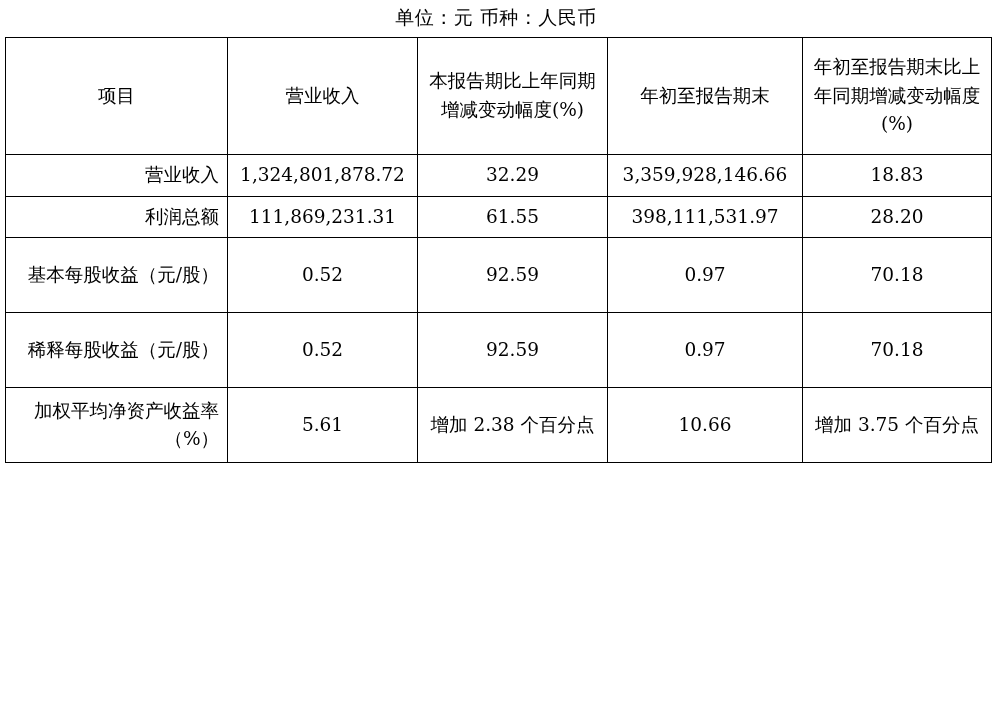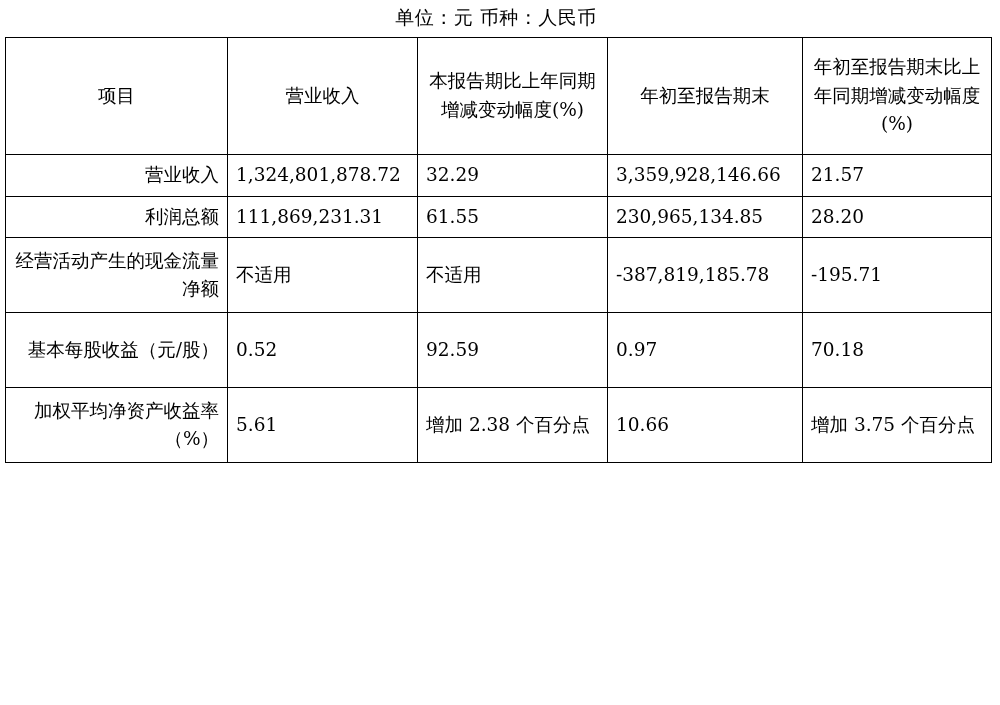--- a/index.html
+++ b/index.html
@@ -47,21 +47,21 @@
   .c-3 { width: 190px; text-align: center; }
   .c-4 { width: 195px; text-align: center; }
   .c-5 { width: 189px; text-align: center; }
   .hdr td {
     text-align: center;
     height: 104px;
   }
   .hdr .c-item { }
   .row-tall td { height: 62px; }
   .row-xtall td { height: 92px; }
-  .ctr { text-align: left; }
+  .ctr { text-align: center; }
   .lft { text-align: right; }
 </style>
 </head>
 <body>
 
 <div class="page">
 
   <div class="unit-line">单位：元    币种：人民币</div>
 
   <table class="fin">
@@ -79,49 +79,49 @@
         <td class="c-3">本报告期比上年同期增减变动幅度(%)</td>
         <td class="c-4">年初至报告期末</td>
         <td class="c-5">年初至报告期末比上年同期增减变动幅度(%)</td>
       </tr>
 
       <tr>
         <td class="lft">营业收入</td>
         <td class="ctr">1,324,801,878.72</td>
         <td class="ctr">32.29</td>
         <td class="ctr">3,359,928,146.66</td>
-        <td class="ctr">21.57</td>
+        <td class="ctr">18.83</td>
       </tr>
 
       <tr>
         <td class="lft">利润总额</td>
         <td class="ctr">111,869,231.31</td>
         <td class="ctr">61.55</td>
-        <td class="ctr">230,965,134.85</td>
+        <td class="ctr">398,111,531.97</td>
         <td class="ctr">28.20</td>
       </tr>
 
 
 
-      <tr class="row-tall">
-        <td class="lft">经营活动产生的现金流量净额</td>
-        <td class="ctr">不适用</td>
-        <td class="ctr">不适用</td>
-        <td class="ctr">-387,819,185.78</td>
-        <td class="ctr">-195.71</td>
-      </tr>
 
       <tr class="row-tall">
         <td class="lft">基本每股收益（元/股）</td>
         <td class="ctr">0.52</td>
         <td class="ctr">92.59</td>
         <td class="ctr">0.97</td>
         <td class="ctr">70.18</td>
       </tr>
 
+      <tr class="row-tall">
+        <td class="lft">稀释每股收益（元/股）</td>
+        <td class="ctr">0.52</td>
+        <td class="ctr">92.59</td>
+        <td class="ctr">0.97</td>
+        <td class="ctr">70.18</td>
+      </tr>
 
       <tr class="row-tall">
         <td class="lft">加权平均净资产收益率（%）</td>
         <td class="ctr">5.61</td>
         <td class="ctr">增加 2.38 个百分点</td>
         <td class="ctr">10.66</td>
         <td class="ctr">增加 3.75 个百分点</td>
       </tr>
 
     </tbody>

